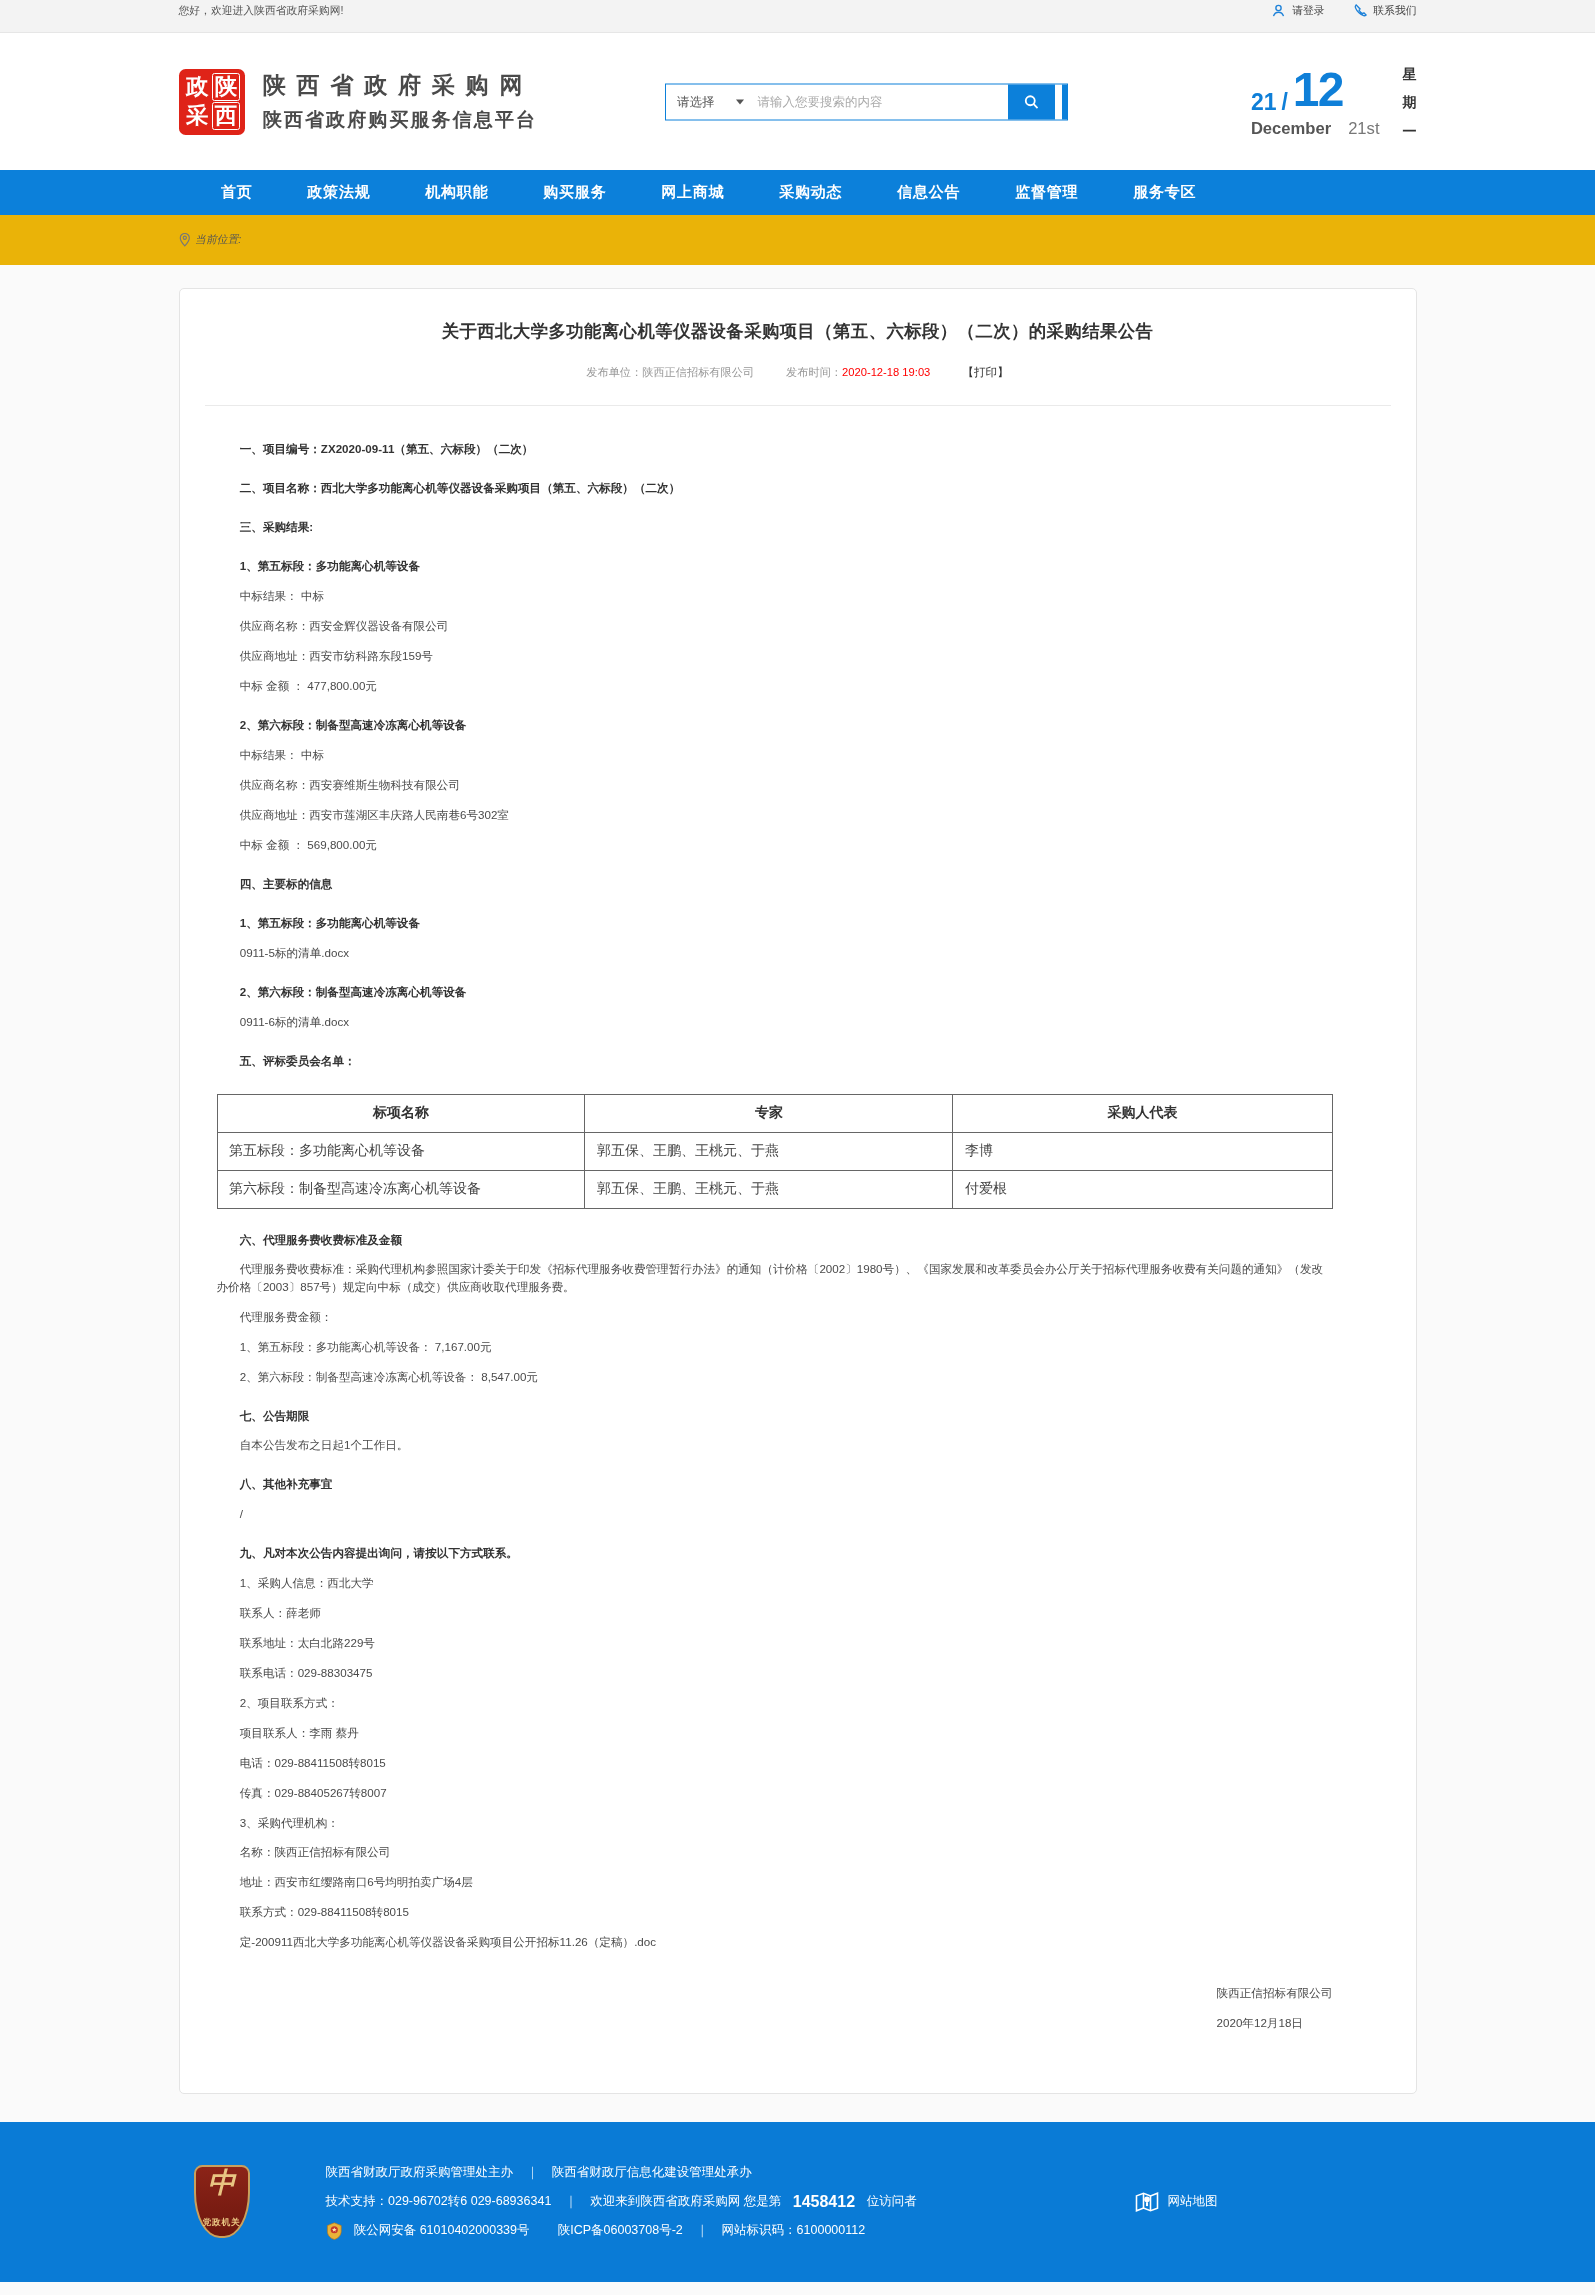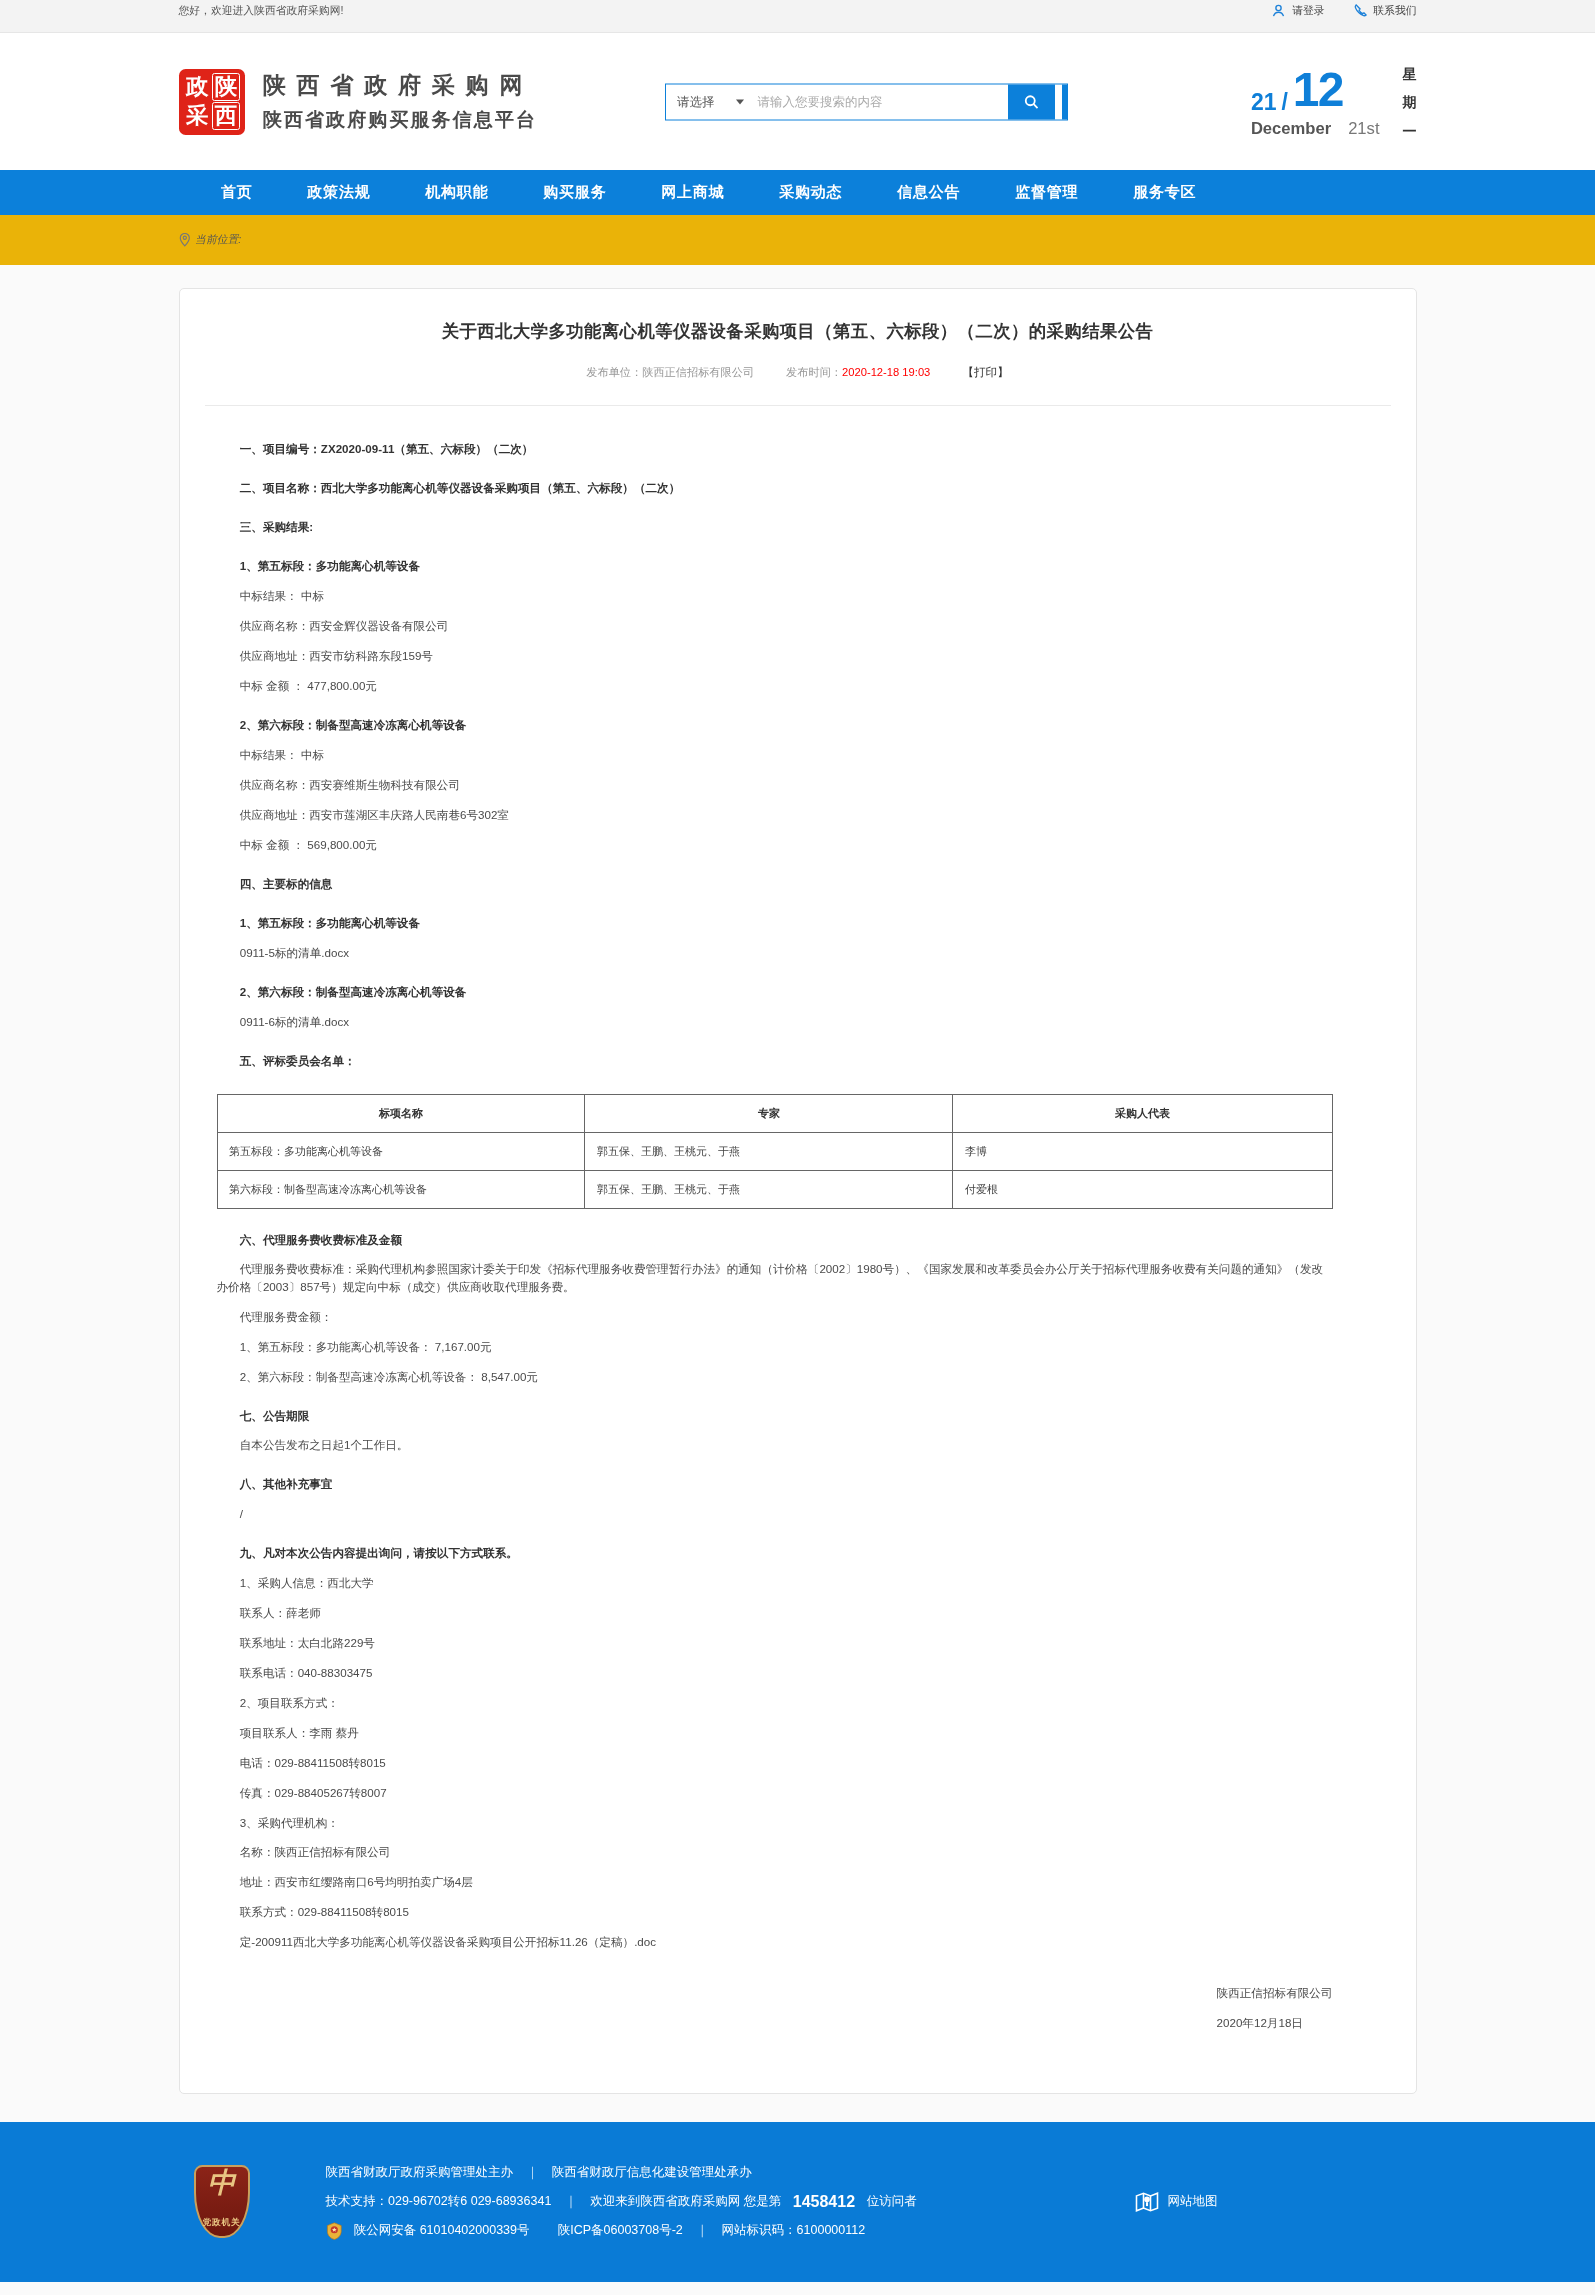--- a/index.html
+++ b/index.html
@@ -60,21 +60,21 @@
   .article-title { text-align:center; font-size:17.4px; font-weight:bold; color:#333; letter-spacing:0.4px; }
   .article-meta { margin-top:21.6px; text-align:center; font-size:11.2px; color:#979797; display:flex; justify-content:center; gap:32px; align-items:center; }
   .meta-time { color:#ff0000; }
   .print-btn { color:#333; cursor:pointer; font-size:11.6px; }
   .card hr { border:none; border-top:0.8px solid #eaeaea; margin:25px 25px 0; }
   .article-body { padding:13.3px 83px 0 37px; font-size:11.6px; color:#4a4a4a; }
   .article-body p { text-indent:2em; line-height:17.4px; margin:12.5px 0; }
   .article-body p.bold { font-weight:bold; color:#333; margin:21.6px 0 12.5px; }
 
   table.committee { width:100%; border-collapse:collapse; margin:25px 0 8.3px; }
-  table.committee th, table.committee td { border:0.8px solid #666; font-size:11px; }
+  table.committee th, table.committee td { border:0.8px solid #666; font-size:14px; }
   table.committee th { height:38px; text-align:center; font-weight:bold; color:#333; }
   table.committee td { height:38px; padding:0 11.6px; color:#444; }
   table.committee col.c1 { width:33%; } table.committee col.c2 { width:33%; } table.committee col.c3 { width:34%; }
 
   .signature { margin-top:21.6px; padding-right:83px; text-align:right; font-size:11.6px; color:#4a4a4a; }
   .signature .sig-block { display:inline-block; text-align:left; }
   .signature div.line { margin-top:13.3px; line-height:16.6px; }
 
   
   .site-footer { background:#0a7bd6; height:160px; color:#fff; }
@@ -255,21 +255,21 @@
           <p>1、第五标段：多功能离心机等设备：  7,167.00元</p>
           <p>2、第六标段：制备型高速冷冻离心机等设备：  8,547.00元</p>
           <p class="bold">七、公告期限</p>
           <p>自本公告发布之日起1个工作日。</p>
           <p class="bold">八、其他补充事宜</p>
           <p>/</p>
           <p class="bold">九、凡对本次公告内容提出询问，请按以下方式联系。</p>
           <p>1、采购人信息：西北大学</p>
           <p>联系人：薛老师</p>
           <p>联系地址：太白北路229号</p>
-          <p>联系电话：040-88303475</p>
+          <p>联系电话：029-88303475</p>
           <p>2、项目联系方式：</p>
           <p>项目联系人：李雨 蔡丹</p>
           <p>电话：029-88411508转8015</p>
           <p>传真：029-88405267转8007</p>
           <p>3、采购代理机构：</p>
           <p>名称：陕西正信招标有限公司</p>
           <p>地址：西安市红缨路南口6号均明拍卖广场4层</p>
           <p>联系方式：029-88411508转8015</p>
           <p>定-200911西北大学多功能离心机等仪器设备采购项目公开招标11.26（定稿）.doc</p>
         </div>

